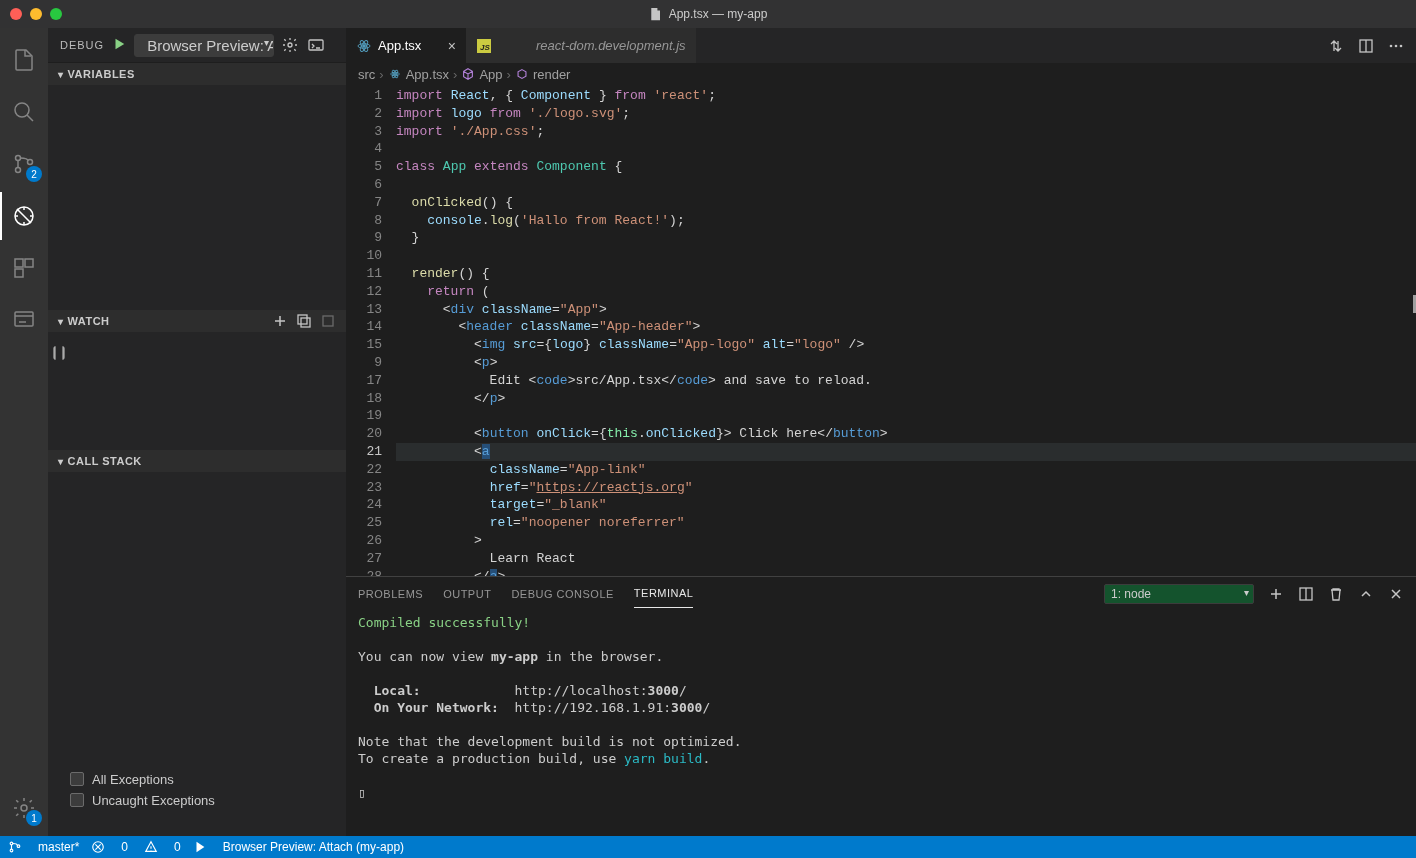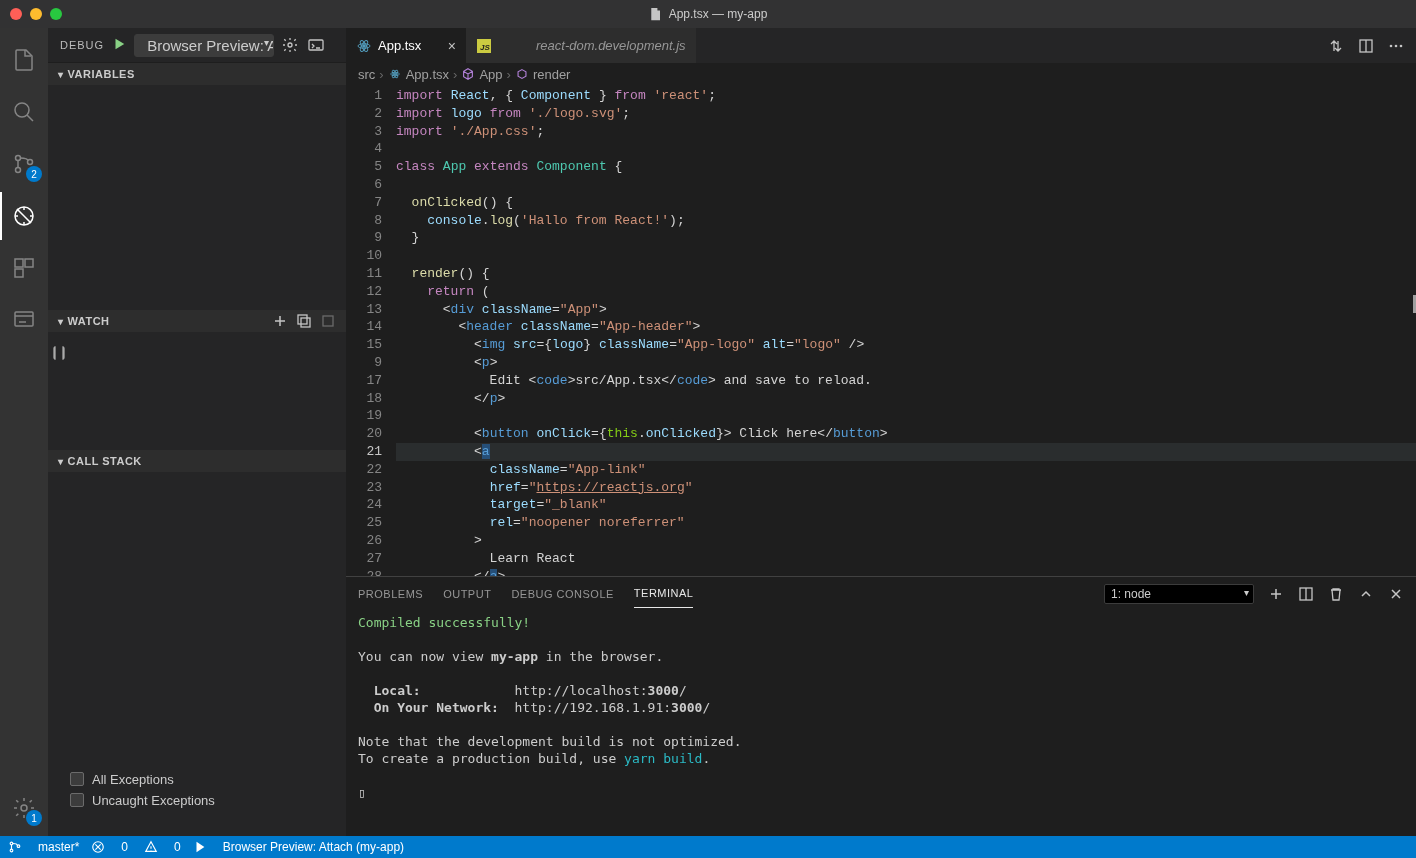--- a/index.html
+++ b/index.html
@@ -61,28 +61,28 @@
 .code .line.hl { background: #2a2d2e; }
 .tok-kw { color: #c586c0; }
 .tok-ty { color: #4ec9b0; }
 .tok-fn { color: #dcdcaa; }
 .tok-str { color: #ce9178; }
 .tok-var { color: #9cdcfe; }
 .tok-tag { color: #569cd6; }
 .tok-attr { color: #9cdcfe; }
 .tok-brace { color: #d4d4d4; }
 .tok-link { text-decoration: underline; }
-.tok-this { color: #84cc16; }
+.tok-this { color: #86efac; }
 .tok-sel { background: #264f78; }
 .panel { height: 260px; border-top: 1px solid #414141; display: flex; flex-direction: column; background: #1e1e1e; }
 .panel-tabs { height: 33px; display: flex; align-items: center; padding: 0 12px; gap: 20px; }
 .panel-tab { font-size: 11px; letter-spacing: 0.5px; color: #969696; padding: 8px 0; cursor: pointer; }
 .panel-tab.active { color: #e7e7e7; border-bottom: 1px solid #e7e7e7; }
 .panel-controls { margin-left: auto; display: flex; align-items: center; gap: 14px; color: #c5c5c5; }
-.panel-select { background: #000000; border: 1px solid #3c3c3c; color: #cccccc; font-size: 12px; padding: 2px 20px 2px 6px; border-radius: 2px; width: 150px; cursor: pointer; position: relative; }
+.panel-select { background: #14532d; border: 1px solid #3c3c3c; color: #cccccc; font-size: 12px; padding: 2px 20px 2px 6px; border-radius: 2px; width: 150px; cursor: pointer; position: relative; }
 .panel-select::after { content: '▾'; position: absolute; right: 4px; font-size: 10px; }
 .panel-controls svg { width: 16px; height: 16px; cursor: pointer; }
 .terminal { flex: 1; font-family: Menlo, Monaco, monospace; font-size: 13px; line-height: 17px; padding: 4px 12px; color: #cccccc; white-space: pre; overflow: hidden; }
 .term-green { color: #89d185; }
 .term-bold { font-weight: 700; }
 .term-cyan { color: #2bbac5; text-align: right; }
 .statusbar { height: 22px; background: #007acc; color: #ffffff; display: flex; align-items: center; font-size: 12px; padding: 0 8px; gap: 12px; }
 .statusbar .sb-item { display: flex; align-items: center; gap: 16px; cursor: pointer; }
 .statusbar .sb-right { margin-left: auto; display: flex; gap: 14px; align-items: center; }
 .statusbar svg { width: 14px; height: 14px; }

